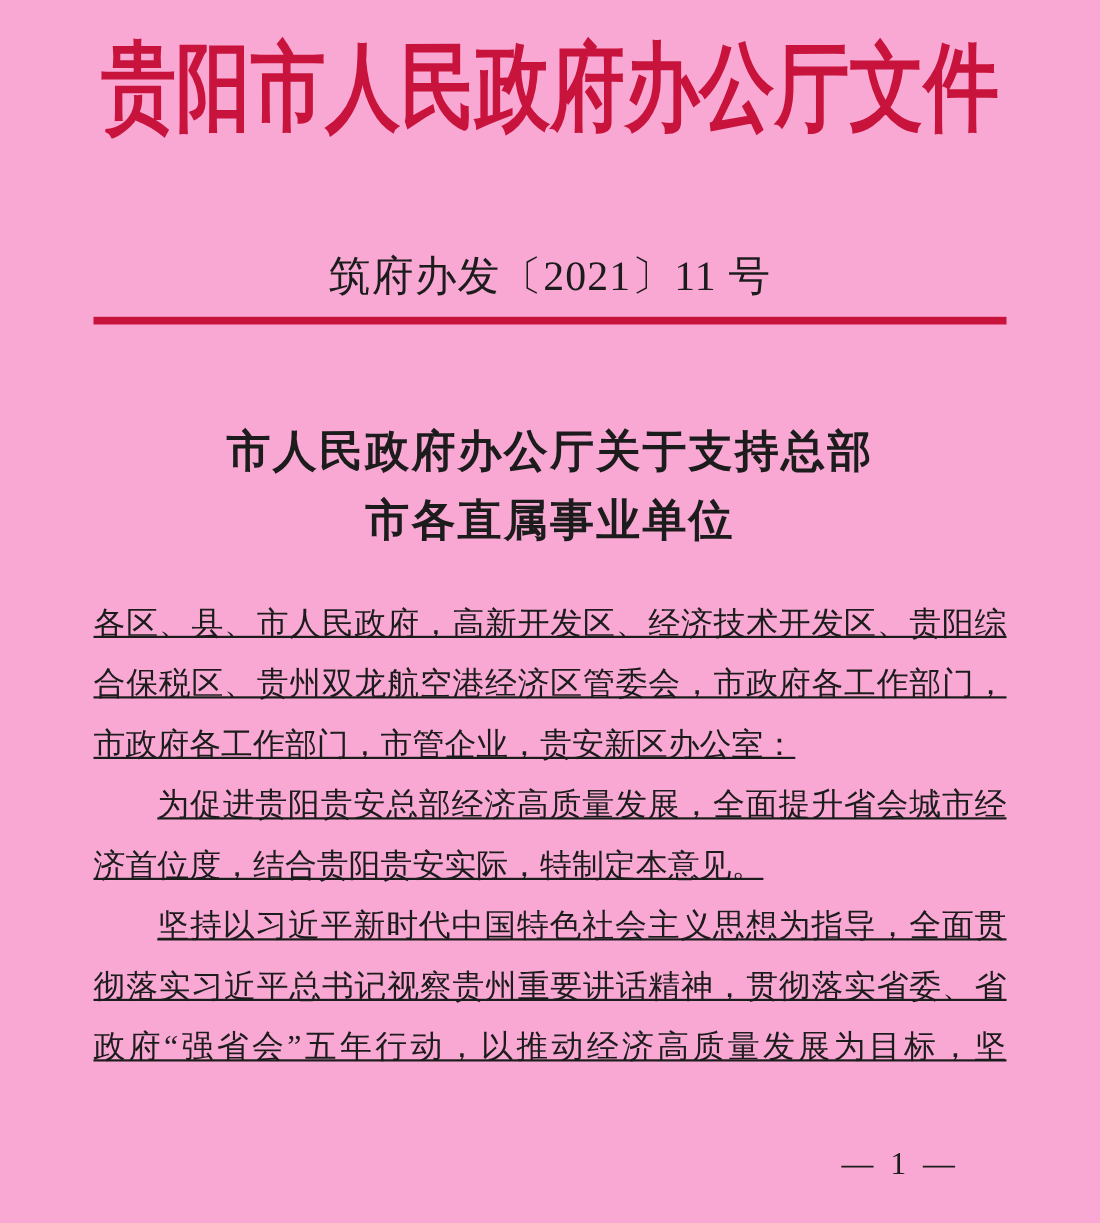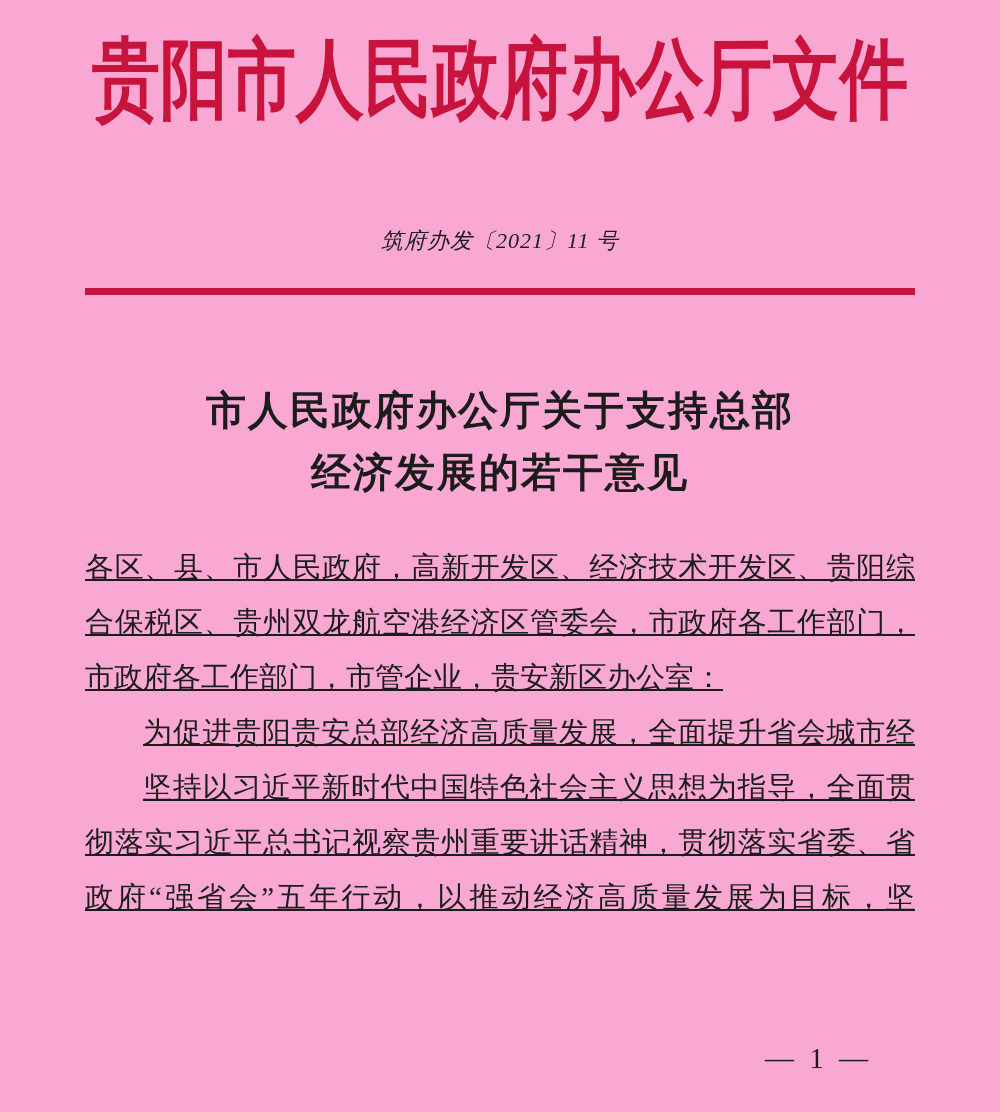--- a/index.html
+++ b/index.html
@@ -37,22 +37,21 @@
     white-space: nowrap;
   }
 
   
   .doc-number {
     position: absolute;
     top: 226px;
     left: 0;
     width: 100%;
     text-align: center;
-    font-size: 22px;
-    font-style: italic;
+    font-size: 38px;
     letter-spacing: 1px;
     color: var(--ink);
   }
 
   
   .red-rule {
     position: absolute;
     top: 288px;
     left: 85px;
     width: 830px;
@@ -122,28 +121,29 @@
 <div class="page">
 
   <div class="agency-title">贵阳市人民政府办公厅文件</div>
 
   <div class="doc-number">筑府办发〔2021〕11 号</div>
 
   <div class="red-rule"></div>
 
   <div class="doc-title">
     <div>市人民政府办公厅关于支持总部</div>
-    <div>经济发展的若干意见</div>
+    <div>市各直属事业单位</div>
   </div>
 
   <div class="body-text">
     <div class="line justify">各区、县、市人民政府，高新开发区、经济技术开发区、贵阳综</div>
     <div class="line justify">合保税区、贵州双龙航空港经济区管委会，市政府各工作部门，</div>
     <div class="line">市政府各工作部门，市管企业，贵安新区办公室：</div>
     <div class="line justify indent">为促进贵阳贵安总部经济高质量发展，全面提升省会城市经</div>
+    <div class="line">济首位度，结合贵阳贵安实际，特制定本意见。</div>
     <div class="line justify indent">坚持以习近平新时代中国特色社会主义思想为指导，全面贯</div>
     <div class="line justify">彻落实习近平总书记视察贵州重要讲话精神，贯彻落实省委、省</div>
     <div class="line justify">政府“强省会”五年行动，以推动经济高质量发展为目标，坚</div>
   </div>
 
   <div class="page-number">— 1 —</div>
 
 </div>
 
 </body></html>

